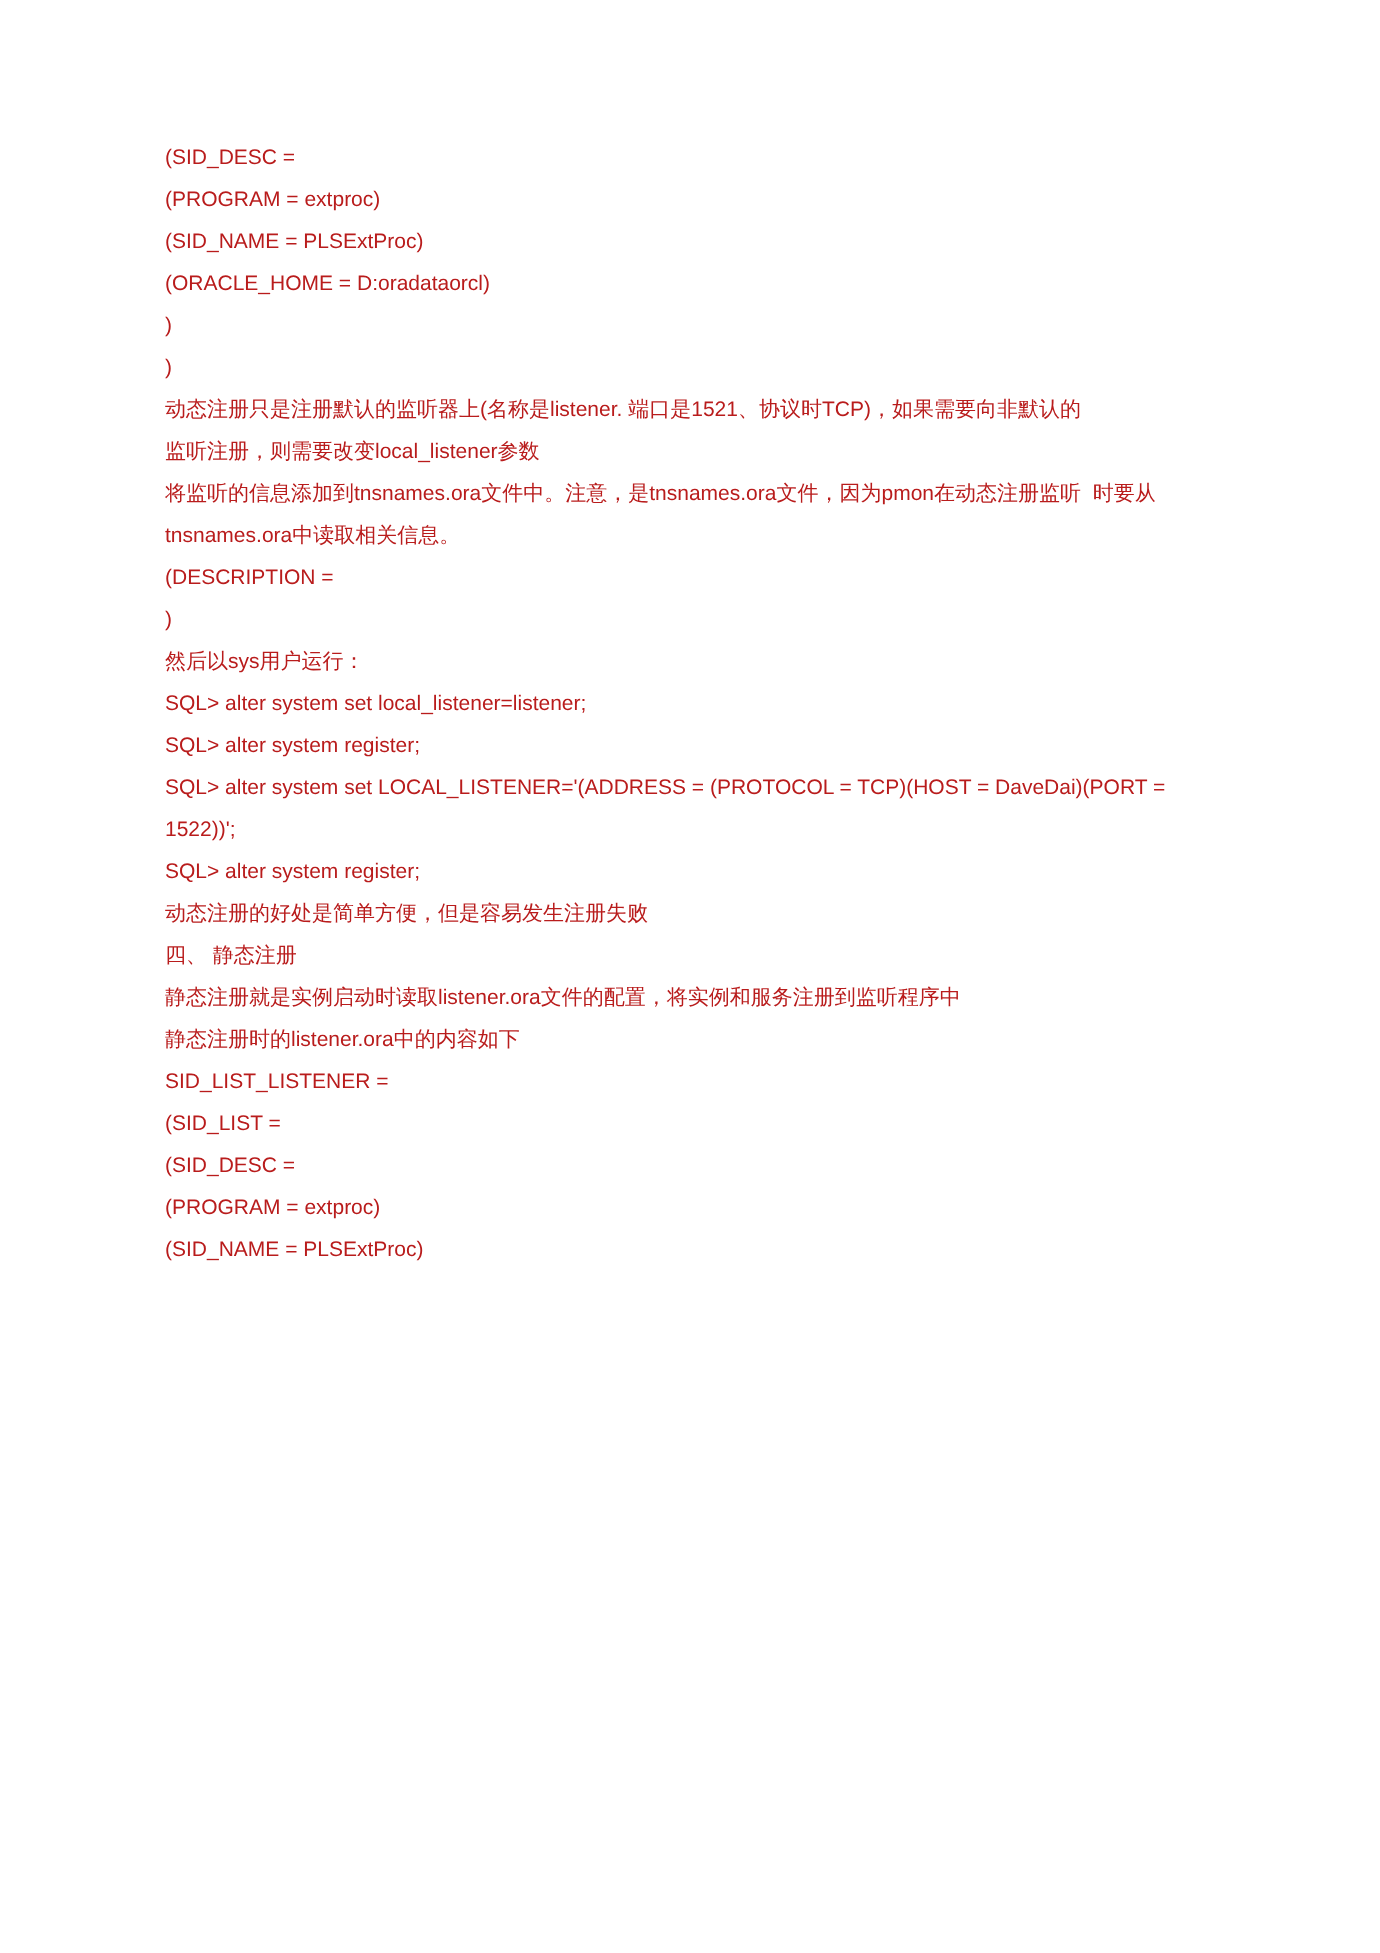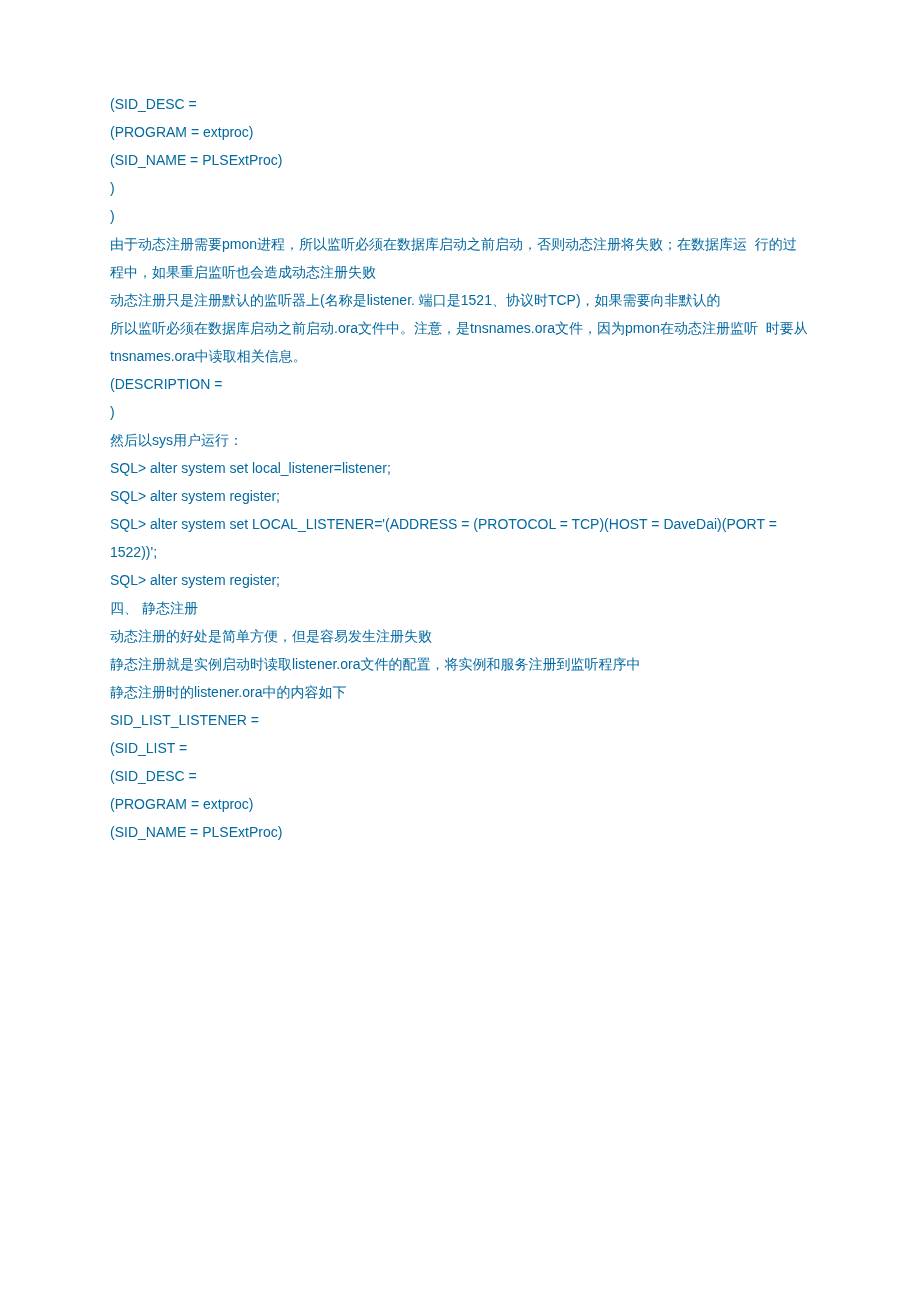--- a/index.html
+++ b/index.html
@@ -8,47 +8,48 @@
       background: #ffffff;
       font-family: Arial, "Microsoft YaHei", "SimSun", sans-serif;
       width: 920px;
     }
     .page {
       padding: 90px 110px 360px 110px;
       box-sizing: border-box;
     }
     .line {
       font-size: 14px;
-      color: #0369a1;
+      color: #b91c1c;
       line-height: 2.0;
       white-space: pre-wrap;
       word-break: break-word;
     }
   </style>
 </head>
 <body>
 
 <div class="page">
   <div class="line">(SID_DESC =</div>
   <div class="line">(PROGRAM = extproc)</div>
   <div class="line">(SID_NAME = PLSExtProc)</div>
+  <div class="line">(ORACLE_HOME = D:oradataorcl)</div>
   <div class="line">)</div>
   <div class="line">)</div>
-  <div class="line">由于动态注册需要pmon进程，所以监听必须在数据库启动之前启动，否则动态注册将失败；在数据库运  行的过程中，如果重启监听也会造成动态注册失败</div>
   <div class="line">动态注册只是注册默认的监听器上(名称是listener. 端口是1521、协议时TCP)，如果需要向非默认的</div>
-  <div class="line">所以监听必须在数据库启动之前启动.ora文件中。注意，是tnsnames.ora文件，因为pmon在动态注册监听  时要从tnsnames.ora中读取相关信息。</div>
+  <div class="line">监听注册，则需要改变local_listener参数</div>
+  <div class="line">将监听的信息添加到tnsnames.ora文件中。注意，是tnsnames.ora文件，因为pmon在动态注册监听  时要从tnsnames.ora中读取相关信息。</div>
   <div class="line">(DESCRIPTION =</div>
   <div class="line">)</div>
   <div class="line">然后以sys用户运行：</div>
   <div class="line">SQL&gt; alter system set local_listener=listener;</div>
   <div class="line">SQL&gt; alter system register;</div>
   <div class="line">SQL&gt; alter system set LOCAL_LISTENER='(ADDRESS = (PROTOCOL = TCP)(HOST = DaveDai)(PORT = 1522))';</div>
   <div class="line">SQL&gt; alter system register;</div>
+  <div class="line">动态注册的好处是简单方便，但是容易发生注册失败</div>
   <div class="line">四、 静态注册</div>
-  <div class="line">动态注册的好处是简单方便，但是容易发生注册失败</div>
   <div class="line">静态注册就是实例启动时读取listener.ora文件的配置，将实例和服务注册到监听程序中</div>
   <div class="line">静态注册时的listener.ora中的内容如下</div>
   <div class="line">SID_LIST_LISTENER =</div>
   <div class="line">(SID_LIST =</div>
   <div class="line">(SID_DESC =</div>
   <div class="line">(PROGRAM = extproc)</div>
   <div class="line">(SID_NAME = PLSExtProc)</div>
 </div>
 
 </body></html>

